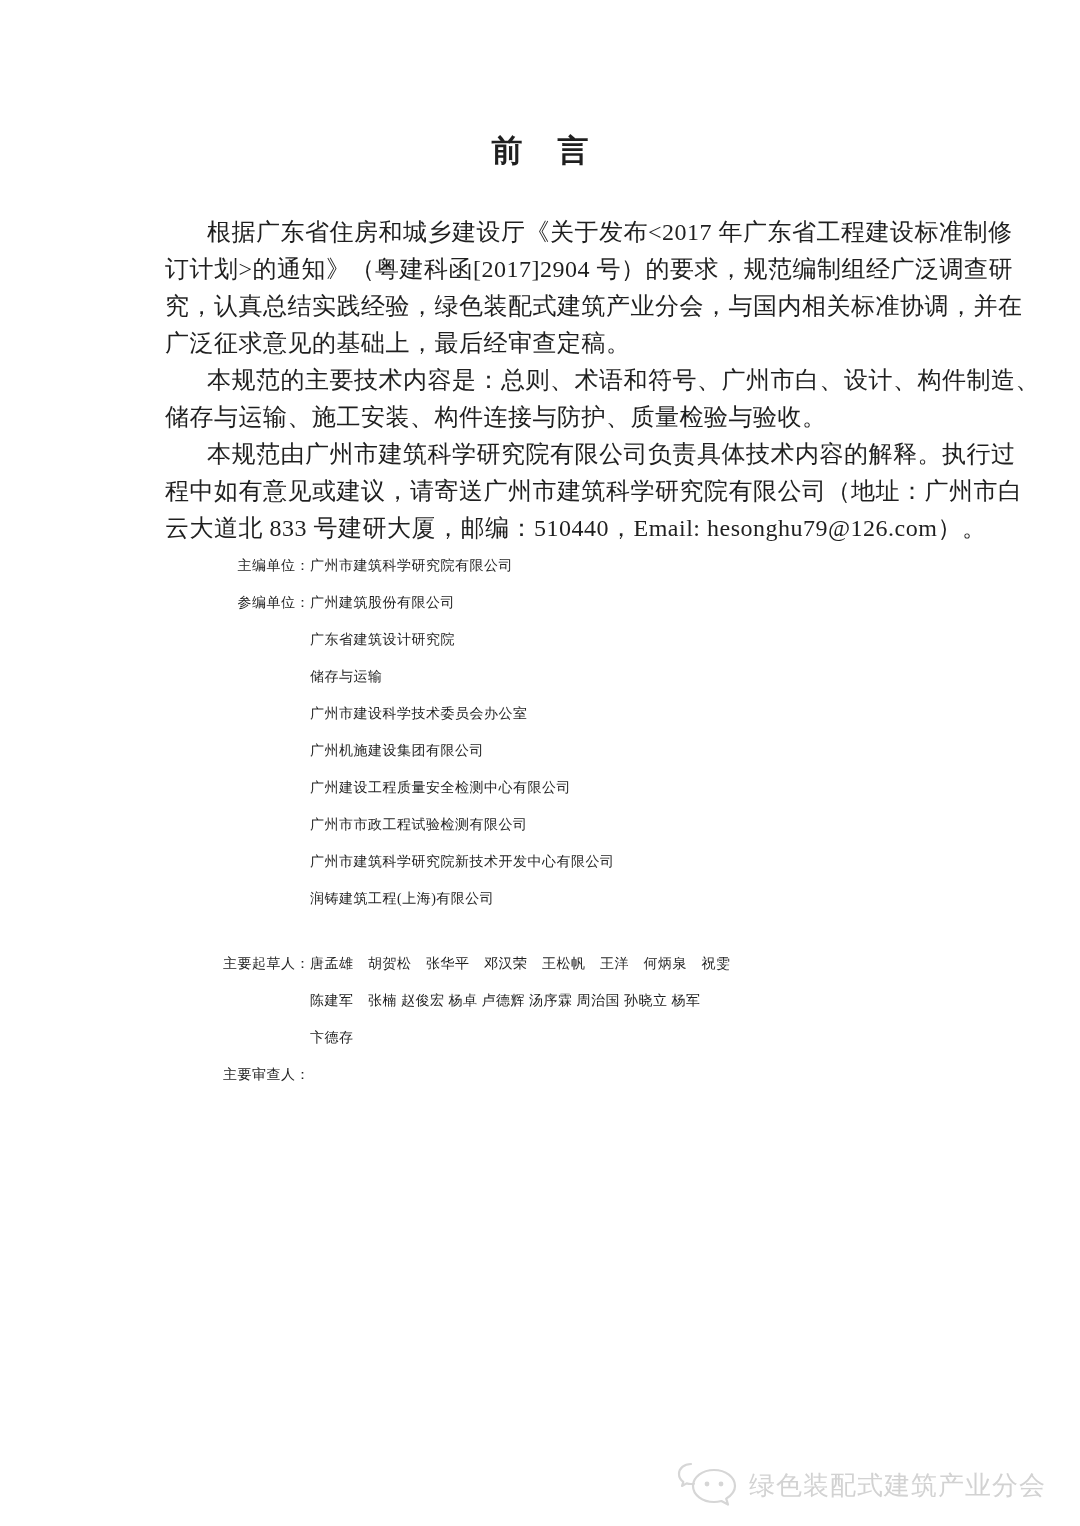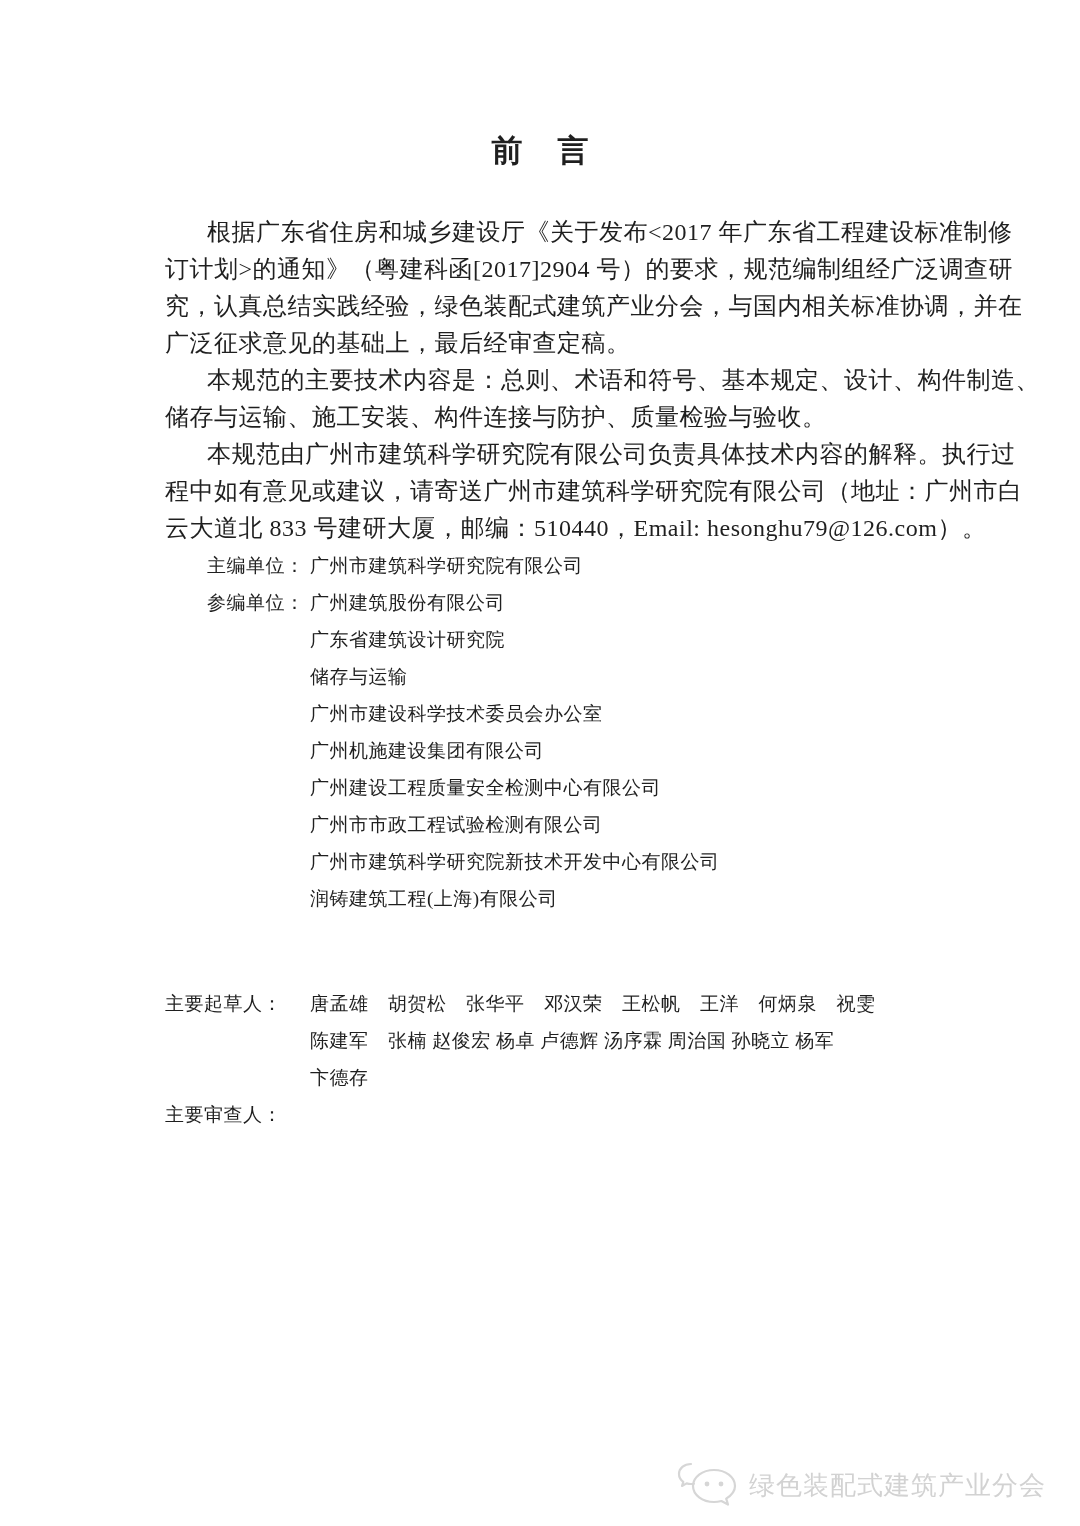--- a/index.html
+++ b/index.html
@@ -32,32 +32,33 @@
   .line {
     font-size: 24px;
     line-height: 37px;
     white-space: nowrap;
     letter-spacing: 0.5px;
   }
   .indent { text-indent: 42px; }
   .kv-row {
     display: flex;
     align-items: baseline;
-    font-size: 19px;
+    font-size: 14px;
     line-height: 37px;
     white-space: nowrap;
+    text-align: right;
   }
   .kv-label {
     flex: 0 0 145px;
     width: 145px;
     letter-spacing: 0.5px;
   }
   .kv-label.inset { text-indent: 42px; }
   .kv-value { letter-spacing: 0.5px; }
-  .drafters-block { margin-top: 68px; }
+  .drafters-block { margin-top: 28px; }
   .watermark {
     position: absolute;
     right: 34px;
     bottom: 16px;
     display: flex;
     align-items: center;
     gap: 10px;
   }
   .watermark-text {
     font-family: "Liberation Sans", sans-serif;
@@ -77,21 +78,21 @@
     <h1 class="doc-title">前　言</h1>
 
     <div>
       <div class="line indent">根据广东省住房和城乡建设厅《关于发布&lt;2017 年广东省工程建设标准制修</div>
       <div class="line">订计划&gt;的通知》（粤建科函[2017]2904 号）的要求，规范编制组经广泛调查研</div>
       <div class="line">究，认真总结实践经验，绿色装配式建筑产业分会，与国内相关标准协调，并在</div>
       <div class="line">广泛征求意见的基础上，最后经审查定稿。</div>
     </div>
 
     <div>
-      <div class="line indent">本规范的主要技术内容是：总则、术语和符号、基本规定、设计、构件制造、</div>
+      <div class="line indent">本规范的主要技术内容是：总则、术语和符号、广州市白、设计、构件制造、</div>
       <div class="line">储存与运输、施工安装、构件连接与防护、质量检验与验收。</div>
     </div>
 
     <div>
       <div class="line indent">本规范由广州市建筑科学研究院有限公司负责具体技术内容的解释。执行过</div>
       <div class="line">程中如有意见或建议，请寄送广州市建筑科学研究院有限公司（地址：广州市白</div>
       <div class="line">云大道北 833 号建研大厦，邮编：510440，Email: hesonghu79@126.com）。</div>
     </div>
 
     <div>

